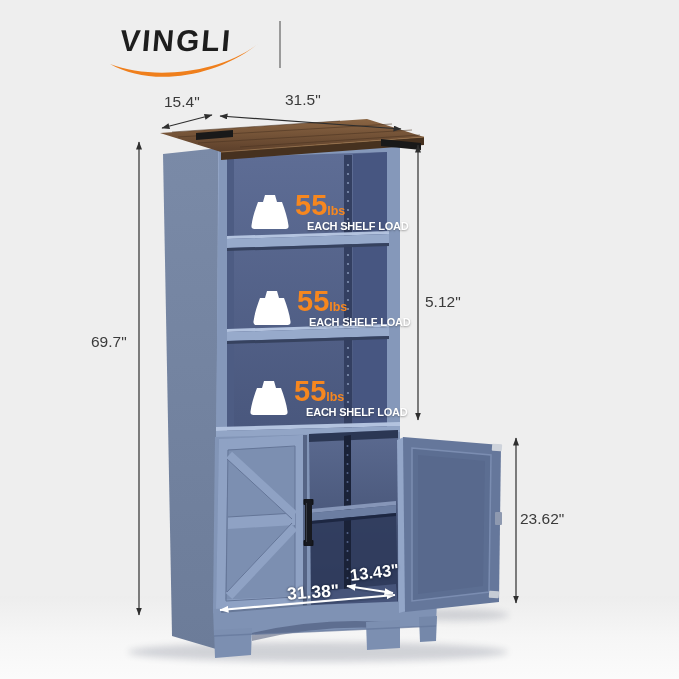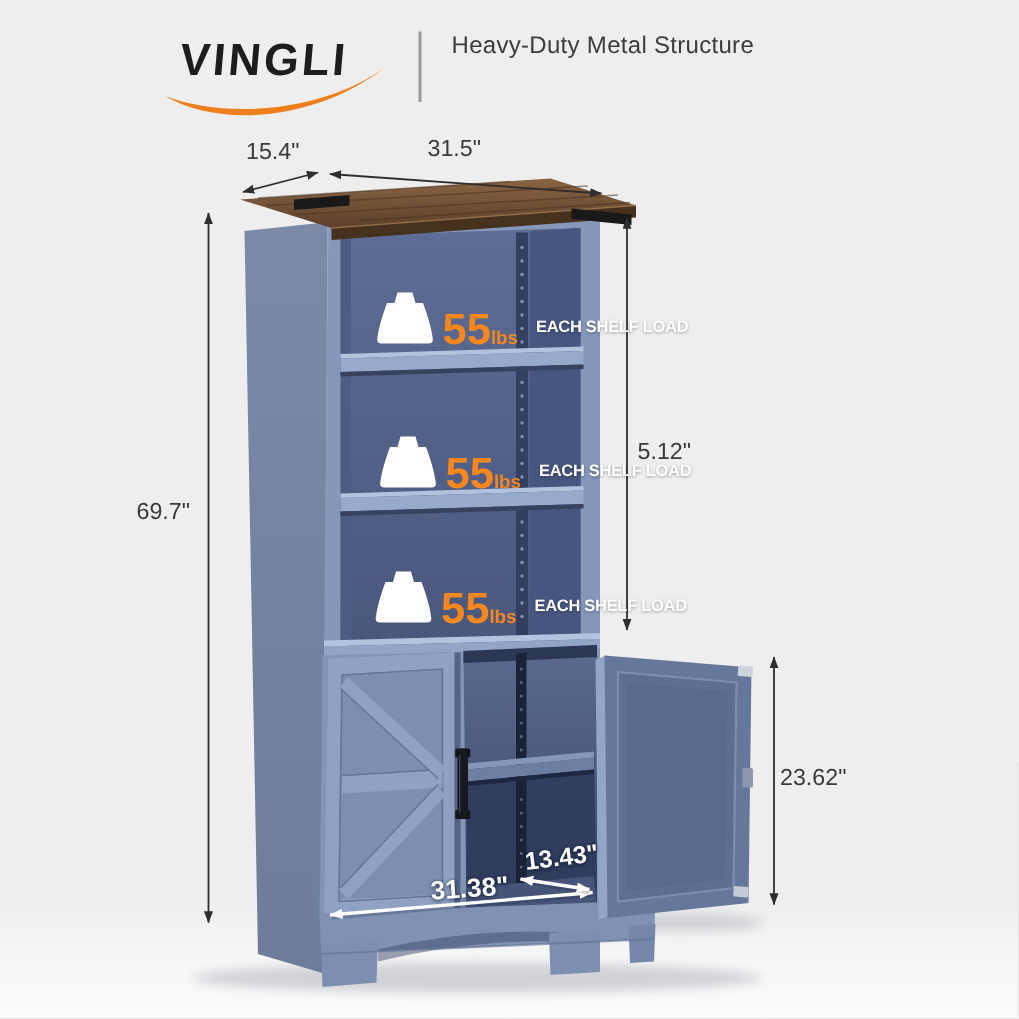--- a/index.html
+++ b/index.html
@@ -23,21 +23,21 @@
   .cabinet-art{position:absolute;left:0;top:0;}
   
   .dim{position:absolute;color:#3a3a3a;font-size:15.5px;white-space:nowrap;}
   .dim-light{
     color:#ffffff;font-weight:700;
     text-shadow:0 1px 3px rgba(10,20,40,0.6),0 0 2px rgba(10,20,40,0.4);
   }
   
   .badge{position:absolute;display:flex;align-items:flex-end;gap:6px;}
   .weight-icon{width:38px;height:38px;}
-  .badge-text{display:flex;flex-direction:row;justify-content:space-between;}
+  .badge-text{display:flex;flex-direction:column;justify-content:space-between;}
   .badge-numline{line-height:0.8;}
   .badge-num{font-size:29px;font-weight:700;color:#f6871f;}
   .badge-unit{font-size:12.5px;font-weight:700;color:#f6871f;}
   .badge-cap{
     font-size:11px;font-weight:700;color:#ffffff;letter-spacing:-0.2px;
     margin-top:3px;text-shadow:0 1px 2px rgba(0,0,0,0.35);white-space:nowrap;margin-left:12px;
   }
 </style>
 </head>
 <body>
@@ -46,21 +46,20 @@
 
   <div>
     <div class="logo">
       <span class="logo-text">VINGLI</span>
       <svg class="logo-swoosh" viewBox="0 0 152 40">
         <path d="M2,22 C40,44 104,38 150,2 C110,32 44,38 2,22 Z" fill="#ef7f1c"></path>
       </svg>
     </div>
     <div class="header-divider"></div>
     <div class="title-block">
-      <p class="page-subtitle">Heavy-Duty Metal Structure</p>
     </div>
   </div>
 
   <div class="scene">
 
     <svg class="cabinet-art" width="679" height="679" viewBox="0 0 679 679">
       <defs>
         <linearGradient id="woodG" x1="0" y1="0" x2="0" y2="1">
           <stop offset="0" stop-color="#8a6543"></stop>
             <stop offset="1" stop-color="#5c3f2a"></stop>

